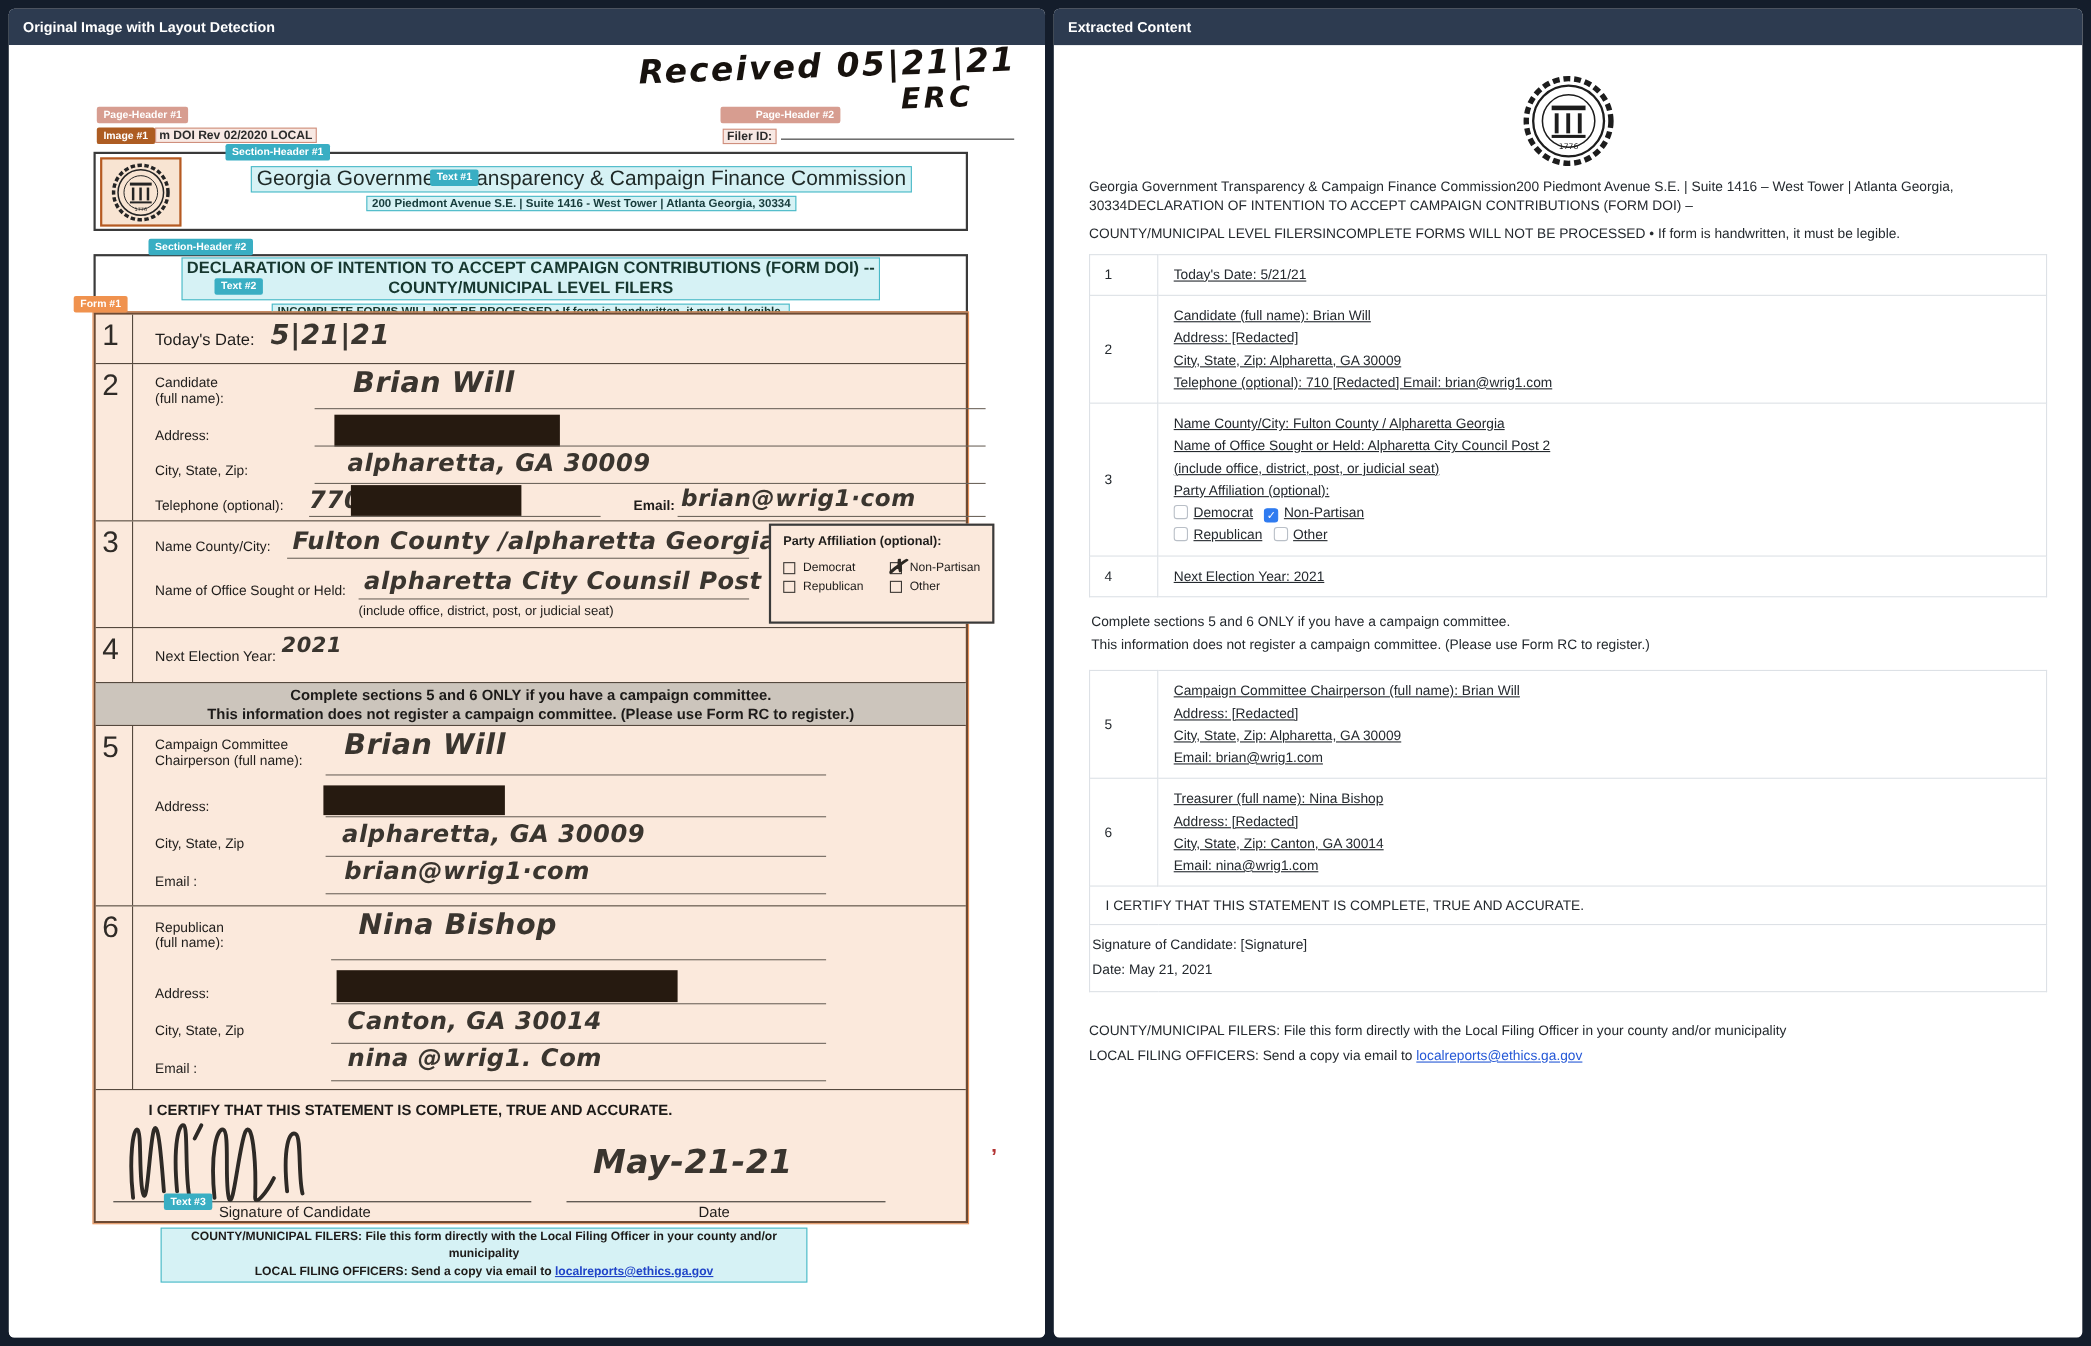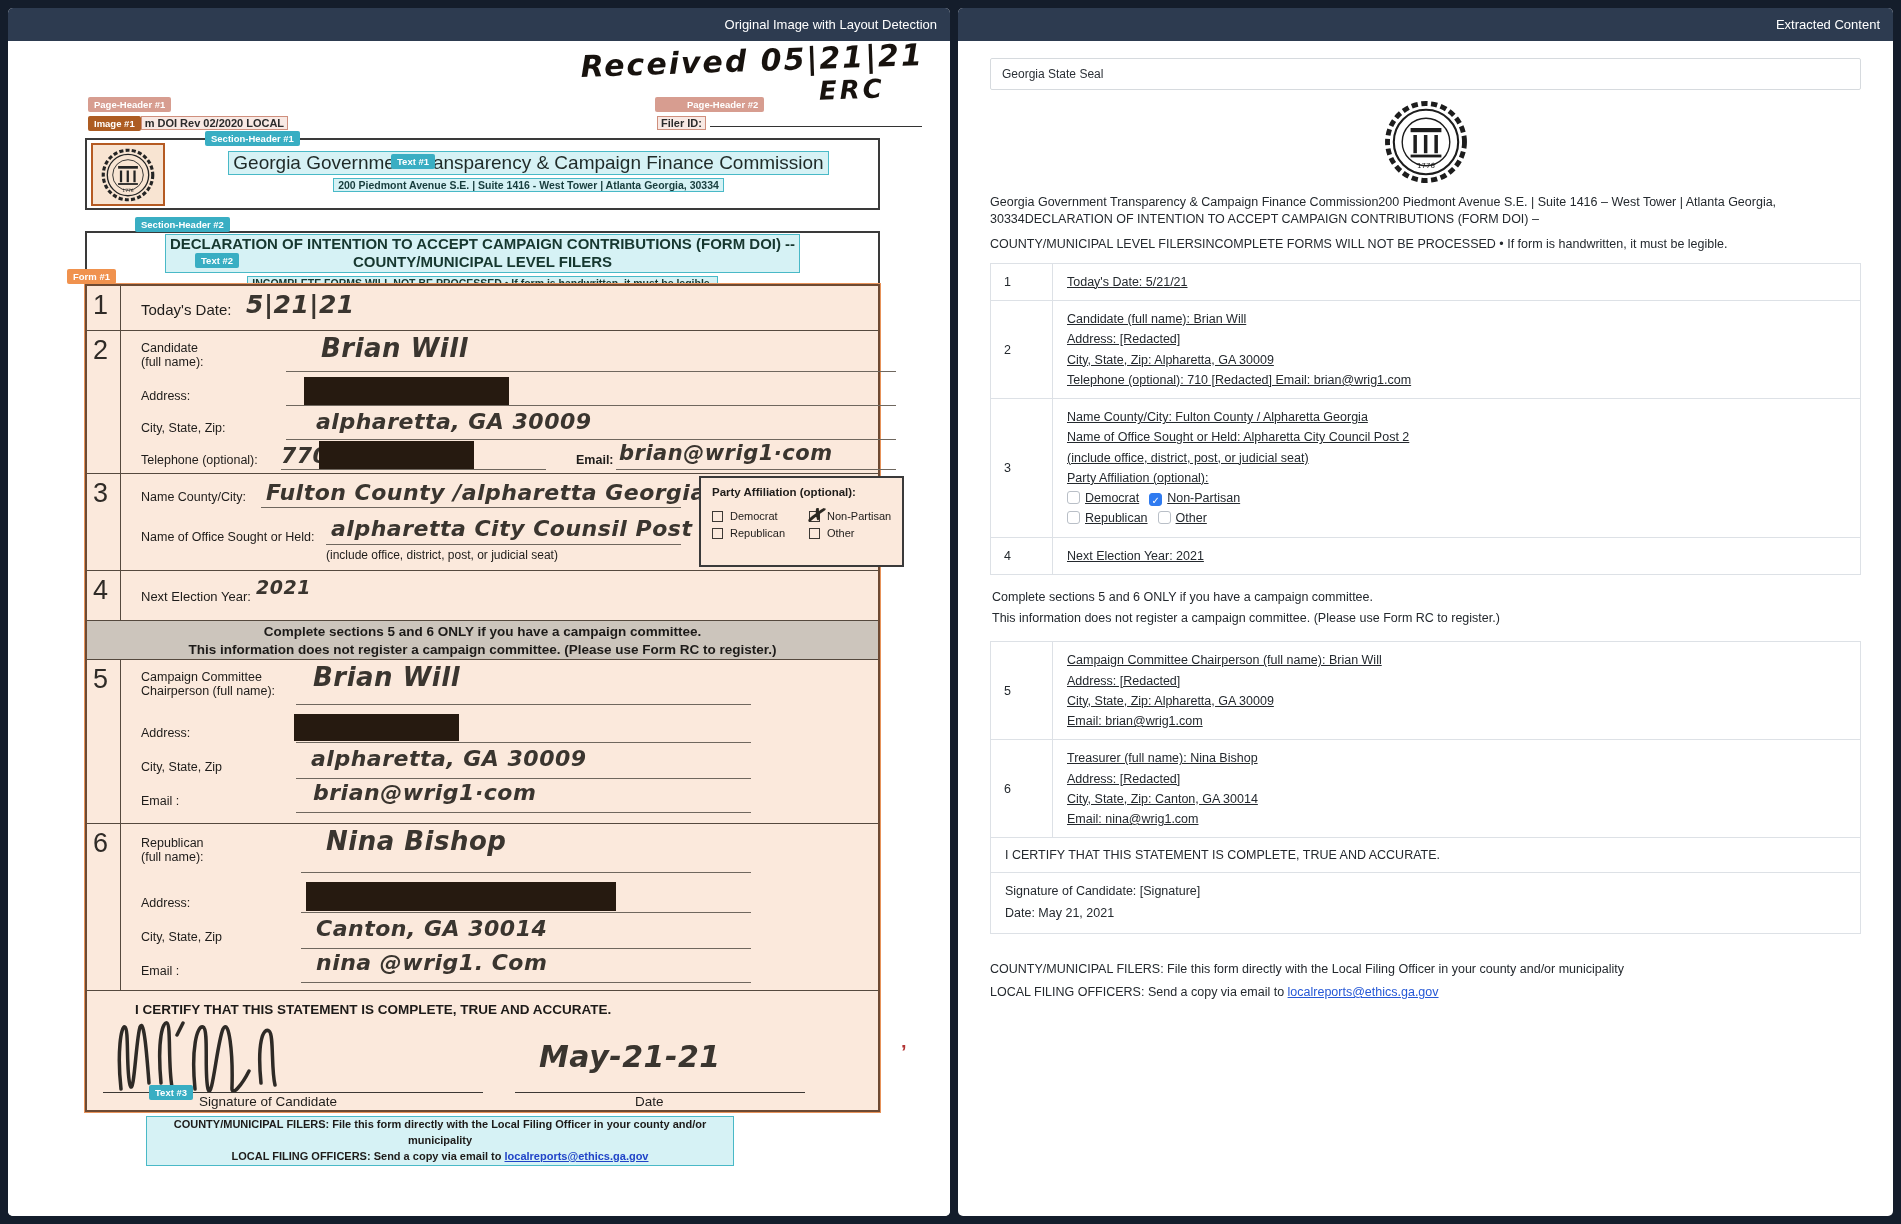--- a/index.html
+++ b/index.html
@@ -2,21 +2,21 @@
 <html><head>
 <meta charset="utf-8">
 <style>
   * { margin:0; padding:0; box-sizing:border-box; }
   html,body { background:#141d2b; font-family:"Liberation Sans", sans-serif; }
   #stage { position:relative; width:1901px; height:1224px; background:#141d2b; overflow:hidden; }
 
   .panel { position:absolute; top:8px; bottom:8px; background:#fff; border-radius:5px; overflow:hidden; }
   .panel-left  { left:8px;  width:942px; }
   .panel-right { left:958px; width:935px; }
-  .panel-header { background:#2d3b50; color:#fff; font-size:13px; font-weight:normal; padding:9px 13px; height:33px;text-align:right; }
+  .panel-header { background:#2d3b50; color:#fff; font-size:13px; font-weight:bold; padding:9px 13px; height:33px; }
 
   
   .doc { position:relative; width:100%; height:1175px; background:#fff; }
 
   .hand { font-style:italic; font-weight:600; color:#3a352f; letter-spacing:.5px; font-family:"DejaVu Sans", cursive; }
 
   .received { position:absolute; top:2px; right:26px; text-align:right; transform:rotate(-2deg); color:#17120e; }
   .received .r1 { font-size:30px; font-weight:700; letter-spacing:2px; }
   .received .r2 { font-size:26px; font-weight:700; margin-right:40px; letter-spacing:3px; }
 
@@ -87,21 +87,21 @@
   .xtable { width:100%; border-collapse:collapse; margin:10px 0 4px; }
   .xtable td { border:1px solid #dde1e6; vertical-align:middle; }
   .xtable td.num { width:62px; padding:9px 13px; }
   .xtable td.cell { padding:8px 14px; }
   .xtable .line { line-height:1.62;text-decoration:underline; }
   .cbline .cb { display:inline-block; width:13px; height:13px; border:1px solid #b9bfc7; border-radius:3px; background:#fff; vertical-align:-2px; margin-right:5px; text-align:center; font-size:10px; line-height:13px; color:#fff; }
   .cbline .cb.checked { background:#2f7bf0; border-color:#2f7bf0; }
   .cbline .cbl { margin-right:10px; }
   .mid-note { margin:12px 2px; line-height:1.7; }
   .x-certify td { padding:10px 14px; }
-  .x-sig td { padding:8px 14px; line-height:1.75; }
+  .x-sig td { padding:8px 2px; line-height:1.75; }
   .x-footer { margin-top:24px; line-height:1.85; }
   .x-footer a { color:#2558d6; }
 </style>
 </head>
 <body>
 
 <div id="stage">
 
   <div class="panel panel-left">
     <div class="panel-header">Original Image with Layout Detection</div>
@@ -314,21 +314,20 @@
       </div>
 
       <div class="red-mark">’</div>
     </div>
   </div>
 
   <div class="panel panel-right">
     <div class="panel-header">Extracted Content</div>
     <div class="extract">
 
-      <div class="seal-caption">Georgia State Seal</div>
 
       <div class="seal-wrap">
         <svg width="84" height="84" viewBox="0 0 120 120">
           <circle cx="60" cy="60" r="55" fill="none" stroke="#1d1d1d" stroke-width="7" stroke-dasharray="9 5"></circle>
           <circle cx="60" cy="60" r="46" fill="none" stroke="#1d1d1d" stroke-width="3"></circle>
           <circle cx="60" cy="60" r="34" fill="none" stroke="#1d1d1d" stroke-width="2"></circle>
           <rect x="38" y="40" width="44" height="6" fill="#1d1d1d"></rect>
           <rect x="42" y="50" width="5" height="26" fill="#1d1d1d"></rect>
           <rect x="57" y="50" width="5" height="26" fill="#1d1d1d"></rect>
           <rect x="72" y="50" width="5" height="26" fill="#1d1d1d"></rect>

